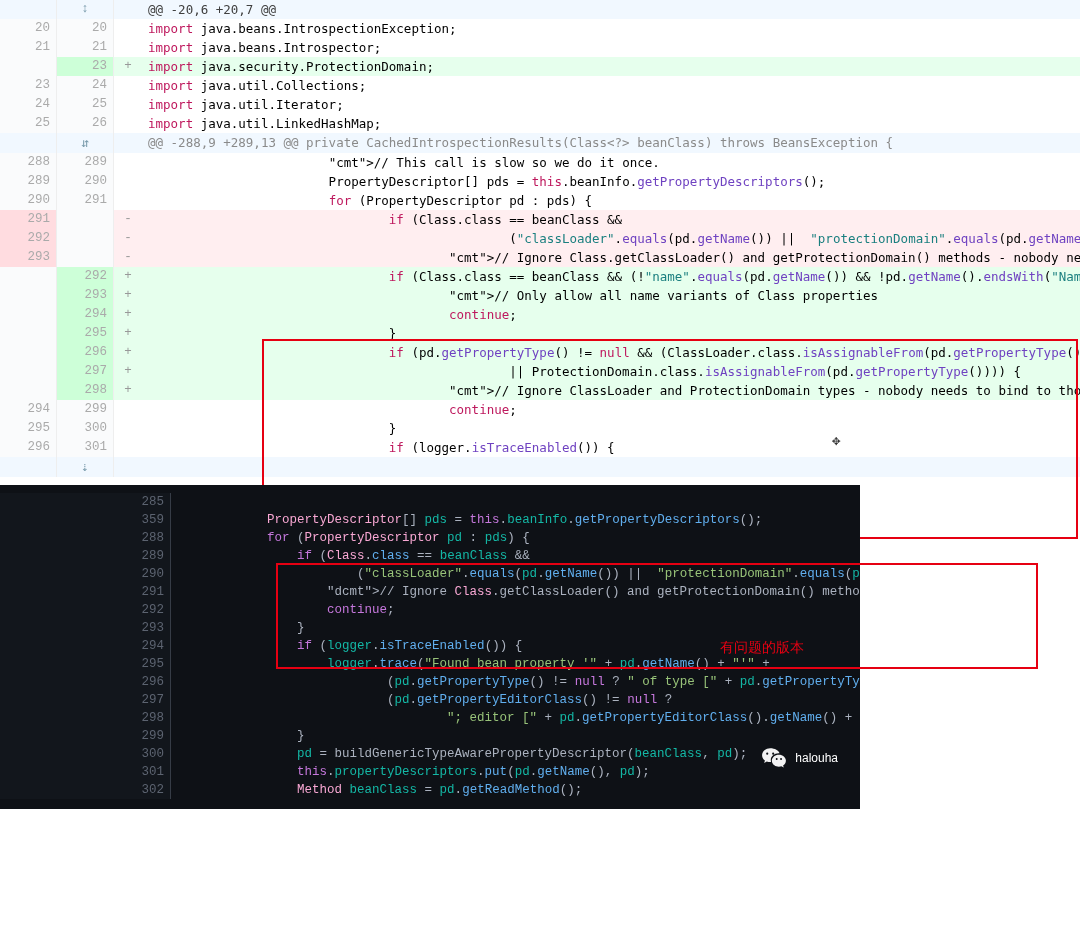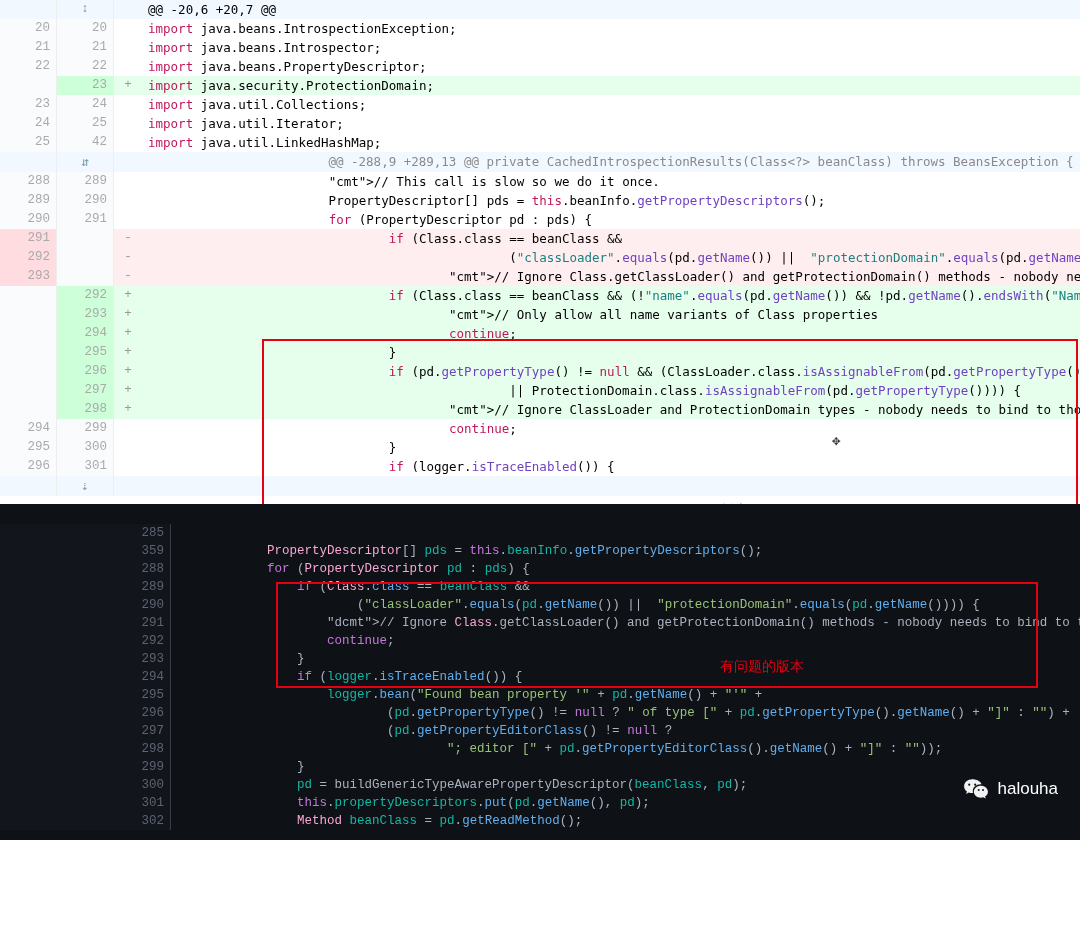--- a/index.html
+++ b/index.html
@@ -17,21 +17,21 @@
   
   .kw { color:#be185d; }
   .id { color:#6f42c1; }
   .str{ color:#1a7f7f; }
   .red-box { position:absolute; border:2px solid #e60012; pointer-events:none; }
   .anno { position:absolute; color:#e60012; font-family:Liberation Sans, sans-serif; font-size:14px; font-weight:500; }
   .top-wrap { position:relative; width:1080px; }
   .cursor-move { position:absolute; pointer-events:none; font-size:14px; color:#333; }
 
   
-  .dark-wrap { position:relative; width:1080px; background:#0e1116; margin-top:8px; padding:20px 0 10px; }
+  .dark-wrap { position:relative; width:860px; background:#0e1116; margin-top:8px; padding:8px 0 10px; }
   .dark-table { border-collapse:collapse; width:100%; table-layout:fixed; }
   .dark-table td { padding:2px 6px; white-space:pre; overflow:hidden; }
   .dln { width:54px; text-align:right; color:#5c6370; border-right:1px solid #363c46; background:#12161c; }
   .dgut{ width:92px; background:#12161c; }
   .dcode { color:#abb2bf; }
   .dkw { color:#c678dd; }
   .dcls{ color:#f9a8d4; }
   .dfn { color:#61afef; }
   .dvar{ color:#14b8a6; }
   .dstr{ color:#98c379; }
@@ -41,73 +41,67 @@
 </head>
 <body>
 
 <div class="top-wrap">
 <table class="diff-table">
   <tbody>
         <tr class="expand">
           <td class="col-old"></td>
           <td class="col-new">↕</td>
           <td class="col-mark"></td>
-          <td class="col-code hunk" style="text-align:left;color:#000000;">@@ -20,6 +20,7 @@</td>
+          <td class="col-code hunk" style="text-align:left;color:#404040;">@@ -20,6 +20,7 @@</td>
         </tr>
   </tbody>
       <tbody id="diffbody1">
         <tr class="">
           <td class="col-old">20</td>
           <td class="col-new">20</td>
           <td class="col-mark"></td>
           <td class="col-code"><span class="kw">import</span> java.beans.IntrospectionException;</td>
         </tr>
         <tr class="">
           <td class="col-old">21</td>
           <td class="col-new">21</td>
           <td class="col-mark"></td>
           <td class="col-code"><span class="kw">import</span> java.beans.Introspector;</td>
         </tr>
-        <tr class="">
-          <td class="col-old">22</td>
-          <td class="col-new">22</td>
-          <td class="col-mark"></td>
-          <td class="col-code"><span class="kw">import</span> java.beans.PropertyDescriptor;</td>
-        </tr>
         <tr class="add">
           <td class="col-old"></td>
           <td class="col-new">23</td>
           <td class="col-mark">+</td>
           <td class="col-code"><span class="kw">import</span> java.security.ProtectionDomain;</td>
         </tr>
         <tr class="">
           <td class="col-old">23</td>
           <td class="col-new">24</td>
           <td class="col-mark"></td>
           <td class="col-code"><span class="kw">import</span> java.util.Collections;</td>
         </tr>
         <tr class="">
           <td class="col-old">24</td>
           <td class="col-new">25</td>
           <td class="col-mark"></td>
           <td class="col-code"><span class="kw">import</span> java.util.Iterator;</td>
         </tr>
         <tr class="">
           <td class="col-old">25</td>
-          <td class="col-new">42</td>
+          <td class="col-new">26</td>
           <td class="col-mark"></td>
           <td class="col-code"><span class="kw">import</span> java.util.LinkedHashMap;</td>
         </tr>
       </tbody>
   <tbody>
         <tr class="expand">
           <td class="col-old"></td>
           <td class="col-new">⇵</td>
           <td class="col-mark"></td>
-          <td class="col-code hunk" style="text-align:right;color:#8a8a8a;margin-top:28px;">@@ -288,9 +289,13 @@ private CachedIntrospectionResults(Class&lt;?&gt; beanClass) throws BeansException {</td>
+          <td class="col-code hunk" style="text-align:left;color:#8a8a8a;margin-top:28px;">@@ -288,9 +289,13 @@ private CachedIntrospectionResults(Class&lt;?&gt; beanClass) throws BeansException {</td>
         </tr>
   </tbody>
       <tbody id="diffbody2">
         <tr class="">
           <td class="col-old">288</td>
           <td class="col-new">289</td>
           <td class="col-mark"></td>
           <td class="col-code">                        <span class="&lt;span">"cmt"</span>&gt;// This call is slow so we do it once.</td>
         </tr>
         <tr class="">
@@ -259,21 +253,21 @@
           <td class="dcode">                }</td>
         </tr>
         <tr>
           <td class="dgut"></td>
           <td class="dln">294</td>
           <td class="dcode">                <span class="dkw">if</span> (<span class="dvar">logger</span>.<span class="dfn">isTraceEnabled</span>()) {</td>
         </tr>
         <tr>
           <td class="dgut"></td>
           <td class="dln">295</td>
-          <td class="dcode">                    <span class="dvar">logger</span>.<span class="dfn">bean</span>(<span class="dstr">"Found bean property '"</span> + <span class="dvar">pd</span>.<span class="dfn">getName</span>() + <span class="dstr">"'"</span> +</td>
+          <td class="dcode">                    <span class="dvar">logger</span>.<span class="dfn">trace</span>(<span class="dstr">"Found bean property '"</span> + <span class="dvar">pd</span>.<span class="dfn">getName</span>() + <span class="dstr">"'"</span> +</td>
         </tr>
         <tr>
           <td class="dgut"></td>
           <td class="dln">296</td>
           <td class="dcode">                            (<span class="dvar">pd</span>.<span class="dfn">getPropertyType</span>() != <span class="dkw">null</span> ? <span class="dstr">" of type ["</span> + <span class="dvar">pd</span>.<span class="dfn">getPropertyType</span>().<span class="dfn">getName</span>() + <span class="dstr">"]"</span> : <span class="dstr">""</span>) +</td>
         </tr>
         <tr>
           <td class="dgut"></td>
           <td class="dln">297</td>
           <td class="dcode">                            (<span class="dvar">pd</span>.<span class="dfn">getPropertyEditorClass</span>() != <span class="dkw">null</span> ?</td>
@@ -304,15 +298,15 @@
           <td class="dcode">                <span class="dcls">Method</span> <span class="dvar">beanClass</span> = <span class="dvar">pd</span>.<span class="dfn">getReadMethod</span>();</td>
         </tr>
       </tbody>
 </table>
 <div class="red-box" style="left:276px; top:78px; width:758px; height:102px;"></div>
 <div class="anno" style="left:720px; top:154px;">有问题的版本</div>
 <div class="wm">
   <svg width="26" height="26" viewBox="0 0 24 24" fill="#fff">
         <path d="M8.5 3C4.36 3 1 5.91 1 9.5c0 1.93 1 3.67 2.6 4.86l-.65 2.14 2.4-1.3c.98.3 2.04.47 3.15.47.27 0 .54-.01.8-.03-.17-.56-.27-1.15-.27-1.77 0-3.43 3.22-6.21 7.19-6.21.31 0 .61.02.91.05C16.37 4.97 12.79 3 8.5 3zm-2.75 4a1 1 0 110 2 1 1 0 010-2zm5.5 0a1 1 0 110 2 1 1 0 010-2zM16.5 9c-3.59 0-6.5 2.46-6.5 5.5s2.91 5.5 6.5 5.5c.82 0 1.6-.13 2.32-.36l2.18 1.18-.6-1.96C22.04 17.84 23 16.27 23 14.5 23 11.46 20.09 9 16.5 9zm-2 3a.9.9 0 110 1.8.9.9 0 010-1.8zm4 0a.9.9 0 110 1.8.9.9 0 010-1.8z"></path>
       </svg>
-  <span style="font-size:17px;font-weight:500;">halouha</span>
+  <span style="font-size:12px;font-weight:500;">halouha</span>
 </div>
 </div>
 
 </body></html>

